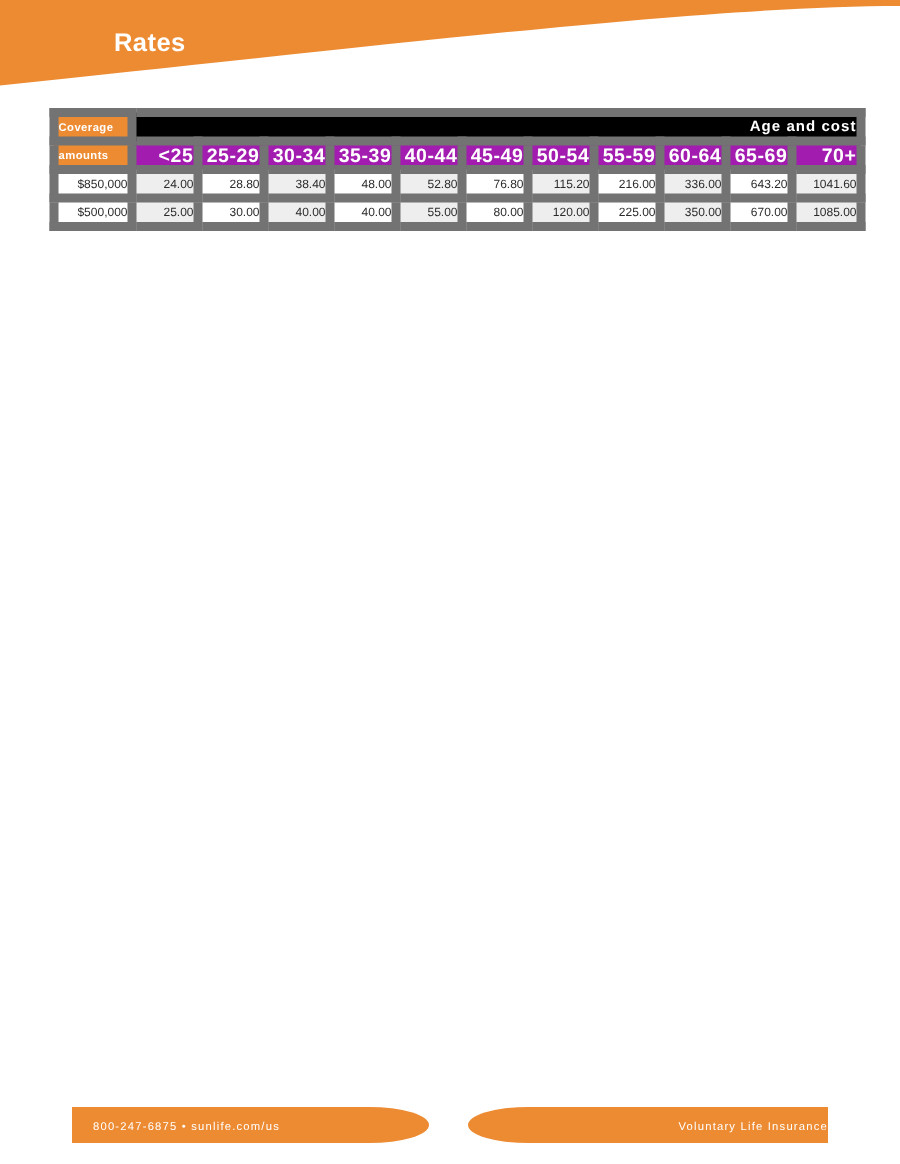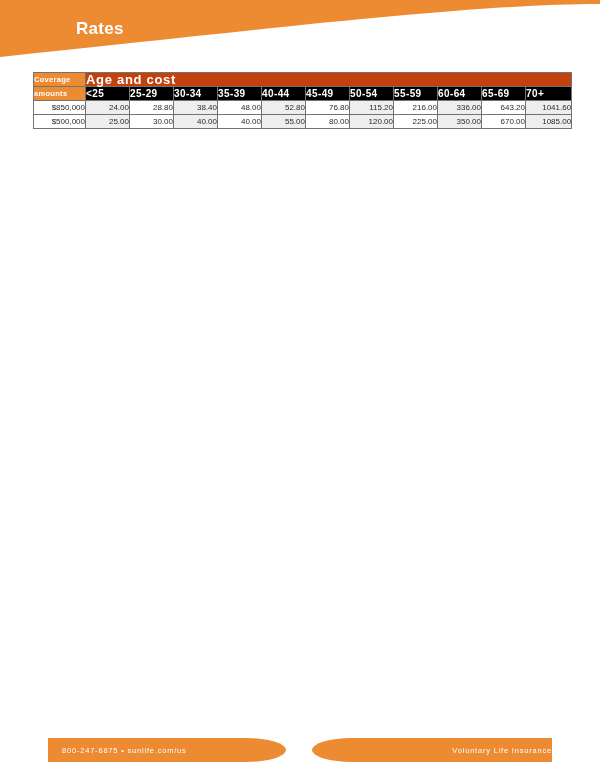--- a/index.html
+++ b/index.html
@@ -46,51 +46,51 @@
     width: 534px;
   }
   table.rates {
     border-collapse: collapse;
     width: 534px;
     table-layout: fixed;
     font-size: 8px;
   }
   table.rates th,
   table.rates td {
-    border: 1px solid #737373;
+    border: 6px solid #737373;
     padding: 0;
     height: 13px;
     line-height: 13px;
     vertical-align: middle;
   }
   
   th.hd {
-    background: #000000;
+    background: #a21caf;
     color: #ffffff;
     font-weight: bold;
-    font-size: 10px;
+    font-size: 13px;
     letter-spacing: 0.4px;
-    text-align: left;
+    text-align: right;
   }
   th.hd-stub {
     background: #ED8B33;
     color: #ffffff;
     font-weight: bold;
     font-size: 7.5px;
     letter-spacing: 0.3px;
     text-align: left;
     padding-left: 7px;
   }
   th.hd-span {
-    background: #c2410c;
+    background: #000000;
     color: #ffffff;
     font-weight: bold;
-    font-size: 13px;
+    font-size: 10px;
     letter-spacing: 0.7px;
-    text-align: left;
+    text-align: right;
   }
   
   td.cell {
     text-align: right;
     padding-right: 7px;
     font-size: 8px;
     color: #2b2b2b;
     border: 1px solid #dcdcdc;
     background: #ffffff;
     margin-top: 28px;

